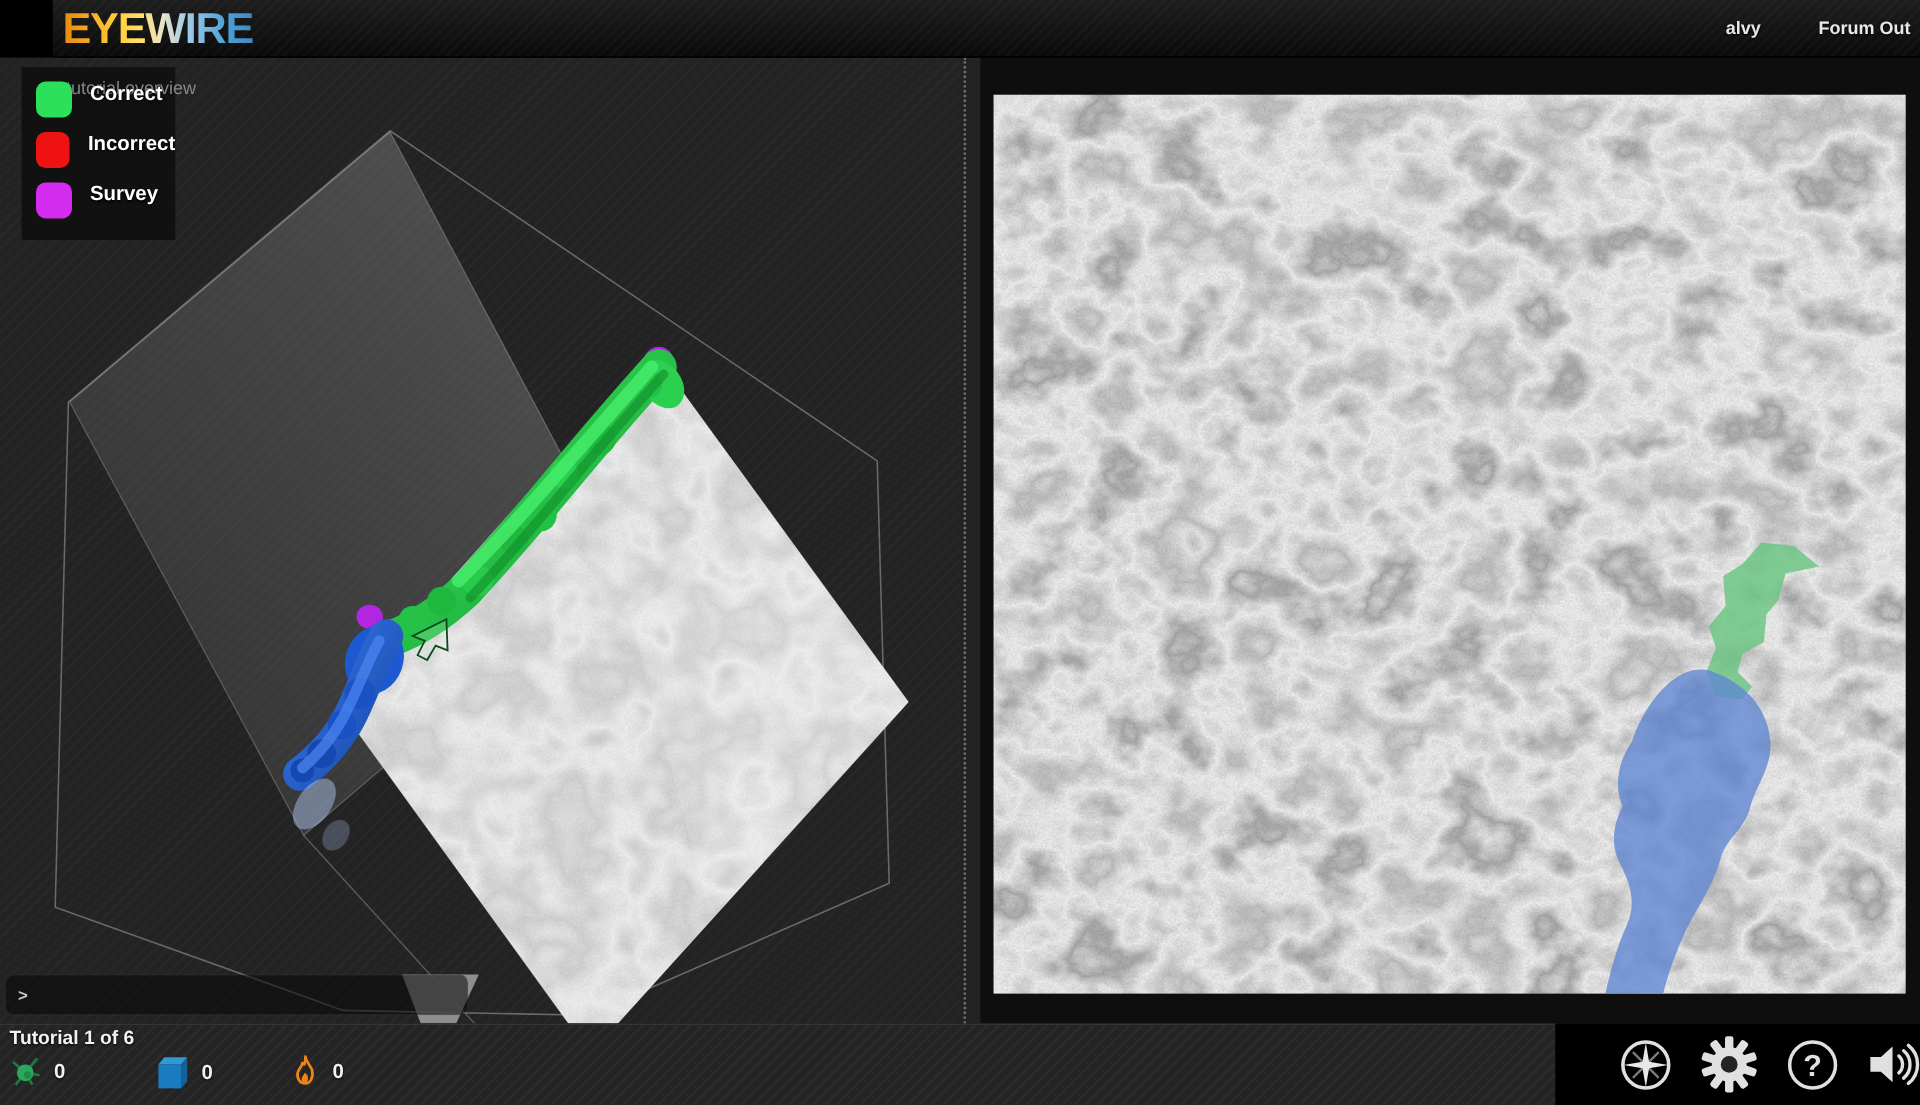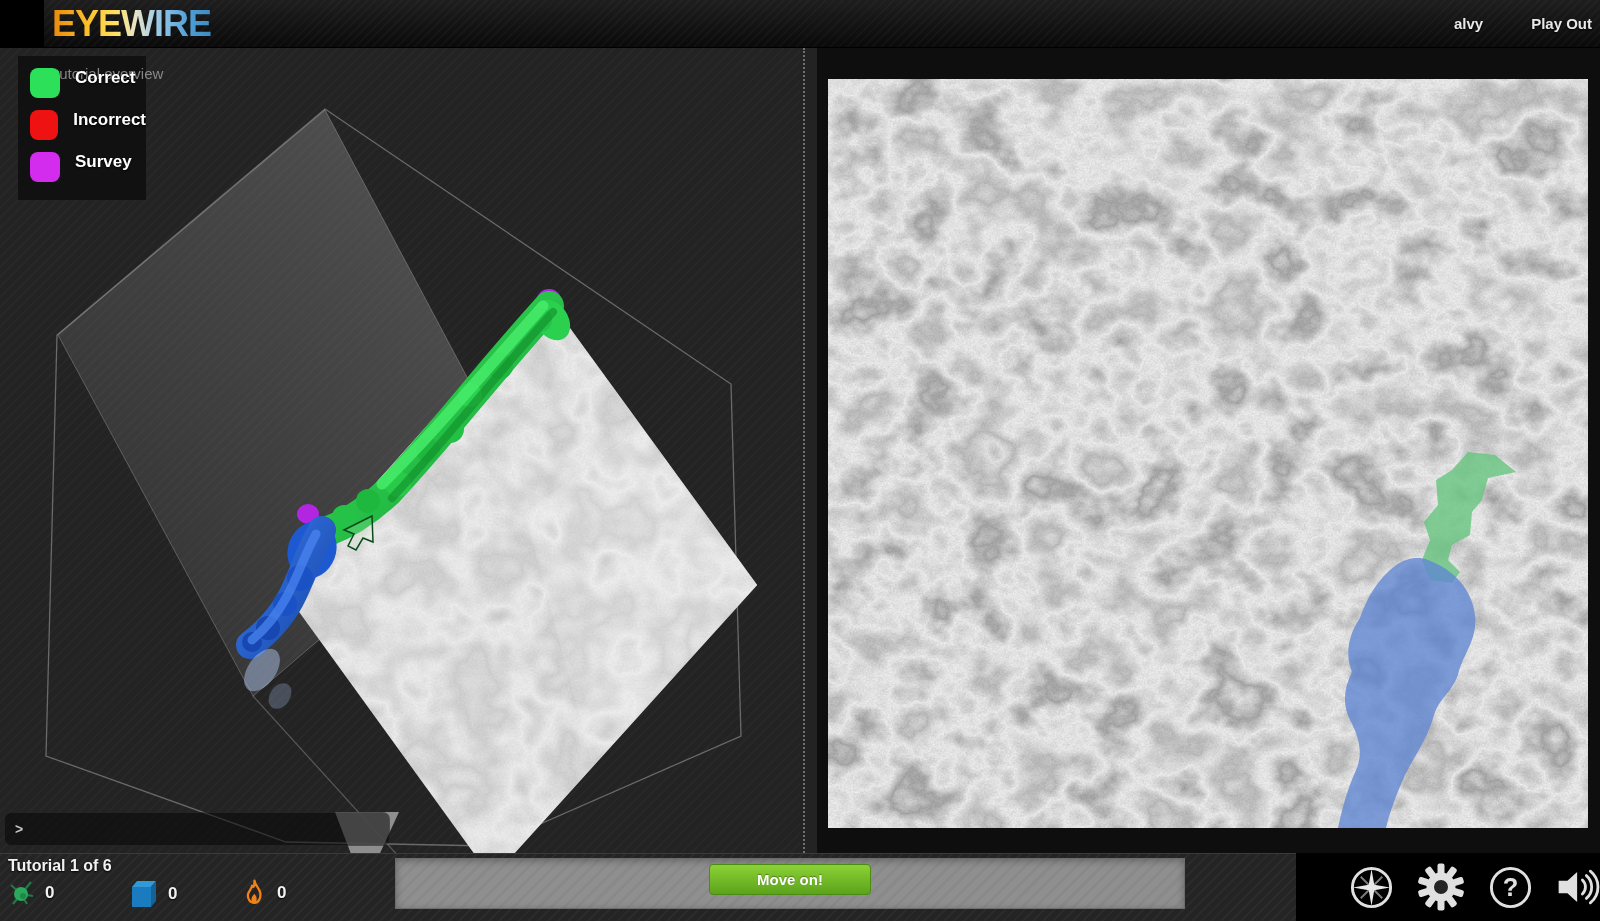--- a/index.html
+++ b/index.html
@@ -72,21 +72,21 @@
   .footer-icons { position:absolute; left:1348px; top:9px; display:flex; align-items:center; gap:22px; }
   .foot-icon { cursor:pointer; display:block; }
 </style>
 </head>
 <body>
 
 <header class="navbar">
   <div class="brand">EYEWIRE</div>
   <div class="nav-right">
     <span class="nav-user">alvy</span>
-    <span class="nav-signout">Play Out</span>
+    <span class="nav-signout">Forum Out</span>
   </div>
 </header>
 
 <div class="main">
 
   <section class="panel-3d">
     <svg class="scene-svg" width="800" height="805" viewBox="0 0 800 805">
       <defs>
         <clipPath id="sliceClip">
             <polygon points="545,246 757,537 492,830 282,540"></polygon>
@@ -265,23 +265,20 @@
   <div class="counter" style="left:242px;">
     <svg width="25" height="28" viewBox="0 0 24 27">
       <path d="M12 1.5 C12.5 6 16.5 8.5 17.5 13 C18.5 18 16 23 11.8 23 C7.5 23 5 19 5.8 14.5
                C6.4 11.3 9.2 9.8 9.6 6.5 C10.8 8.2 11.8 8.8 12 1.5 Z" fill="none" stroke="#ef8318" stroke-width="2.2" stroke-linejoin="round"></path>
       <path d="M11.8 23 C9.8 22.8 8.6 20.8 9.2 18.4 C9.7 16.6 11.2 15.8 11.6 14.2
                C12.8 15.6 14.3 16.6 14.1 19.2 C13.9 21.6 13.2 22.8 11.8 23 Z" fill="#ef8318"></path>
     </svg>
     <span class="counter-value">0</span>
   </div>
 
-  <div class="action-panel">
-    <button class="move-on-btn">Move on!</button>
-  </div>
 
   <div class="footer-icons">
     <svg class="foot-icon" width="47" height="47" viewBox="0 0 48 48">
       <circle cx="24" cy="24" r="19.5" fill="none" stroke="#e0e0e0" stroke-width="3"></circle>
       <path d="M13,13 L35,35 M35,13 L13,35" stroke="#e0e0e0" stroke-width="2" opacity="0.55"></path>
       <path d="M24,5 L26.8,21.2 L43,24 L26.8,26.8 L24,43 L21.2,26.8 L5,24 L21.2,21.2 Z" fill="#e8e8e8"></path>
     </svg>
     <svg class="foot-icon" width="48" height="48" viewBox="0 0 48 48">
       <g fill="#e0e0e0">
         <rect x="20.5" y="0.5" width="7" height="11" rx="2" transform="rotate(0 24 24)"></rect>

